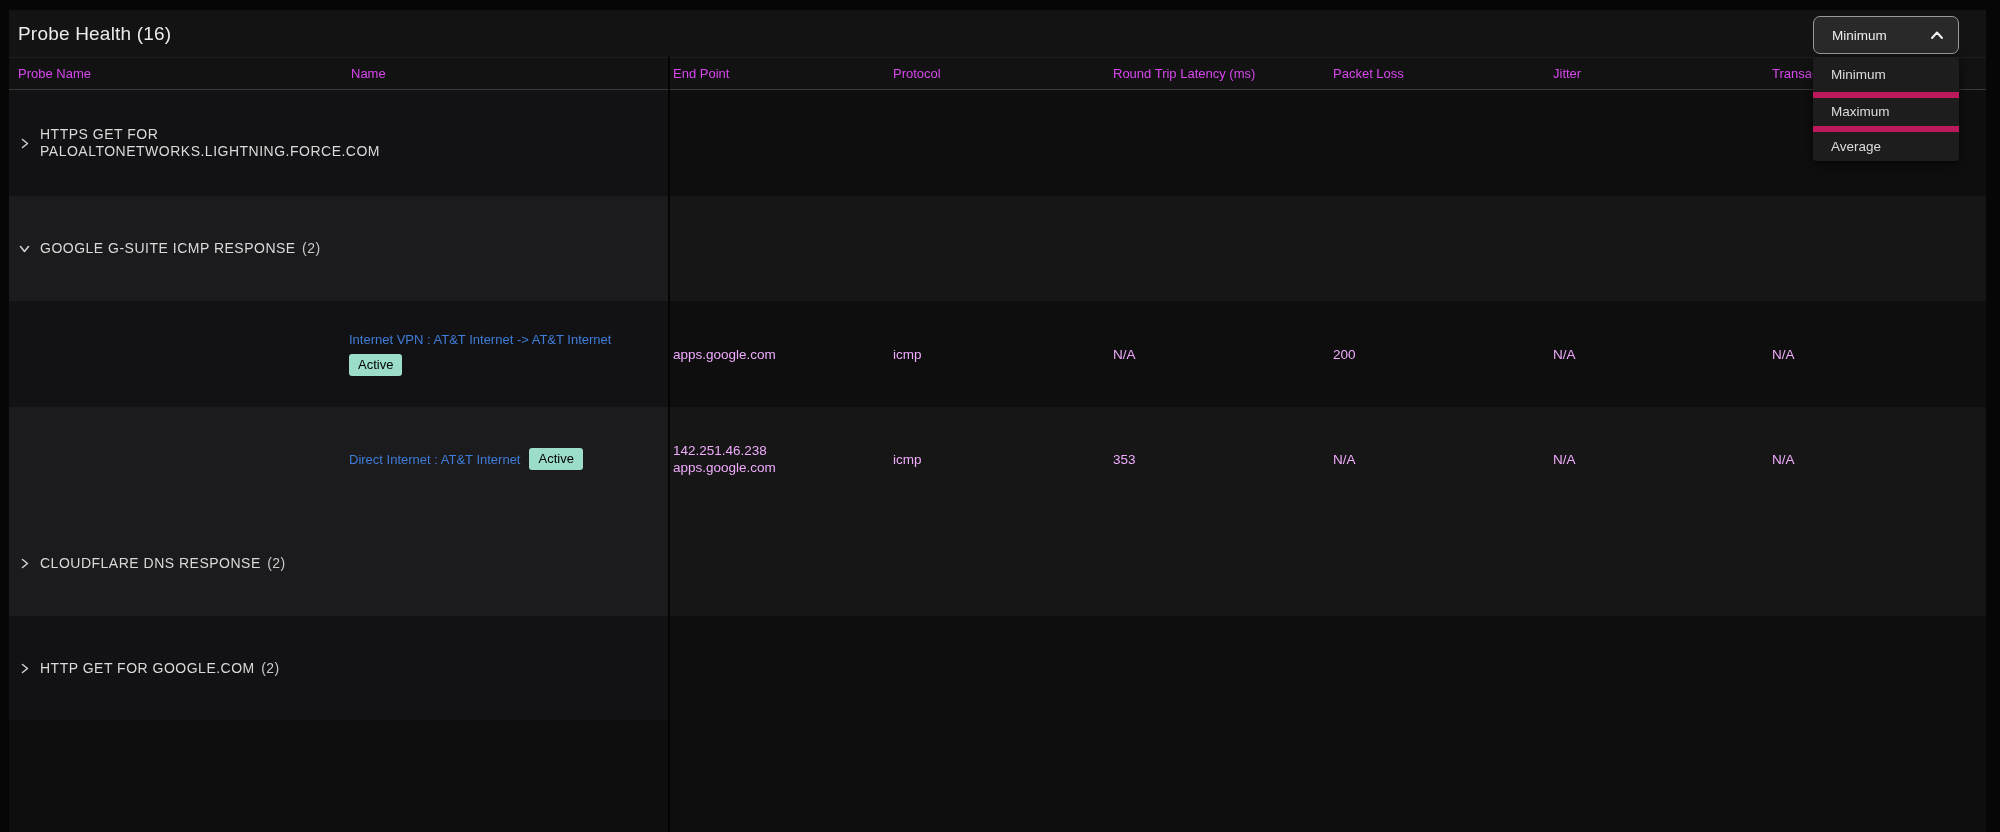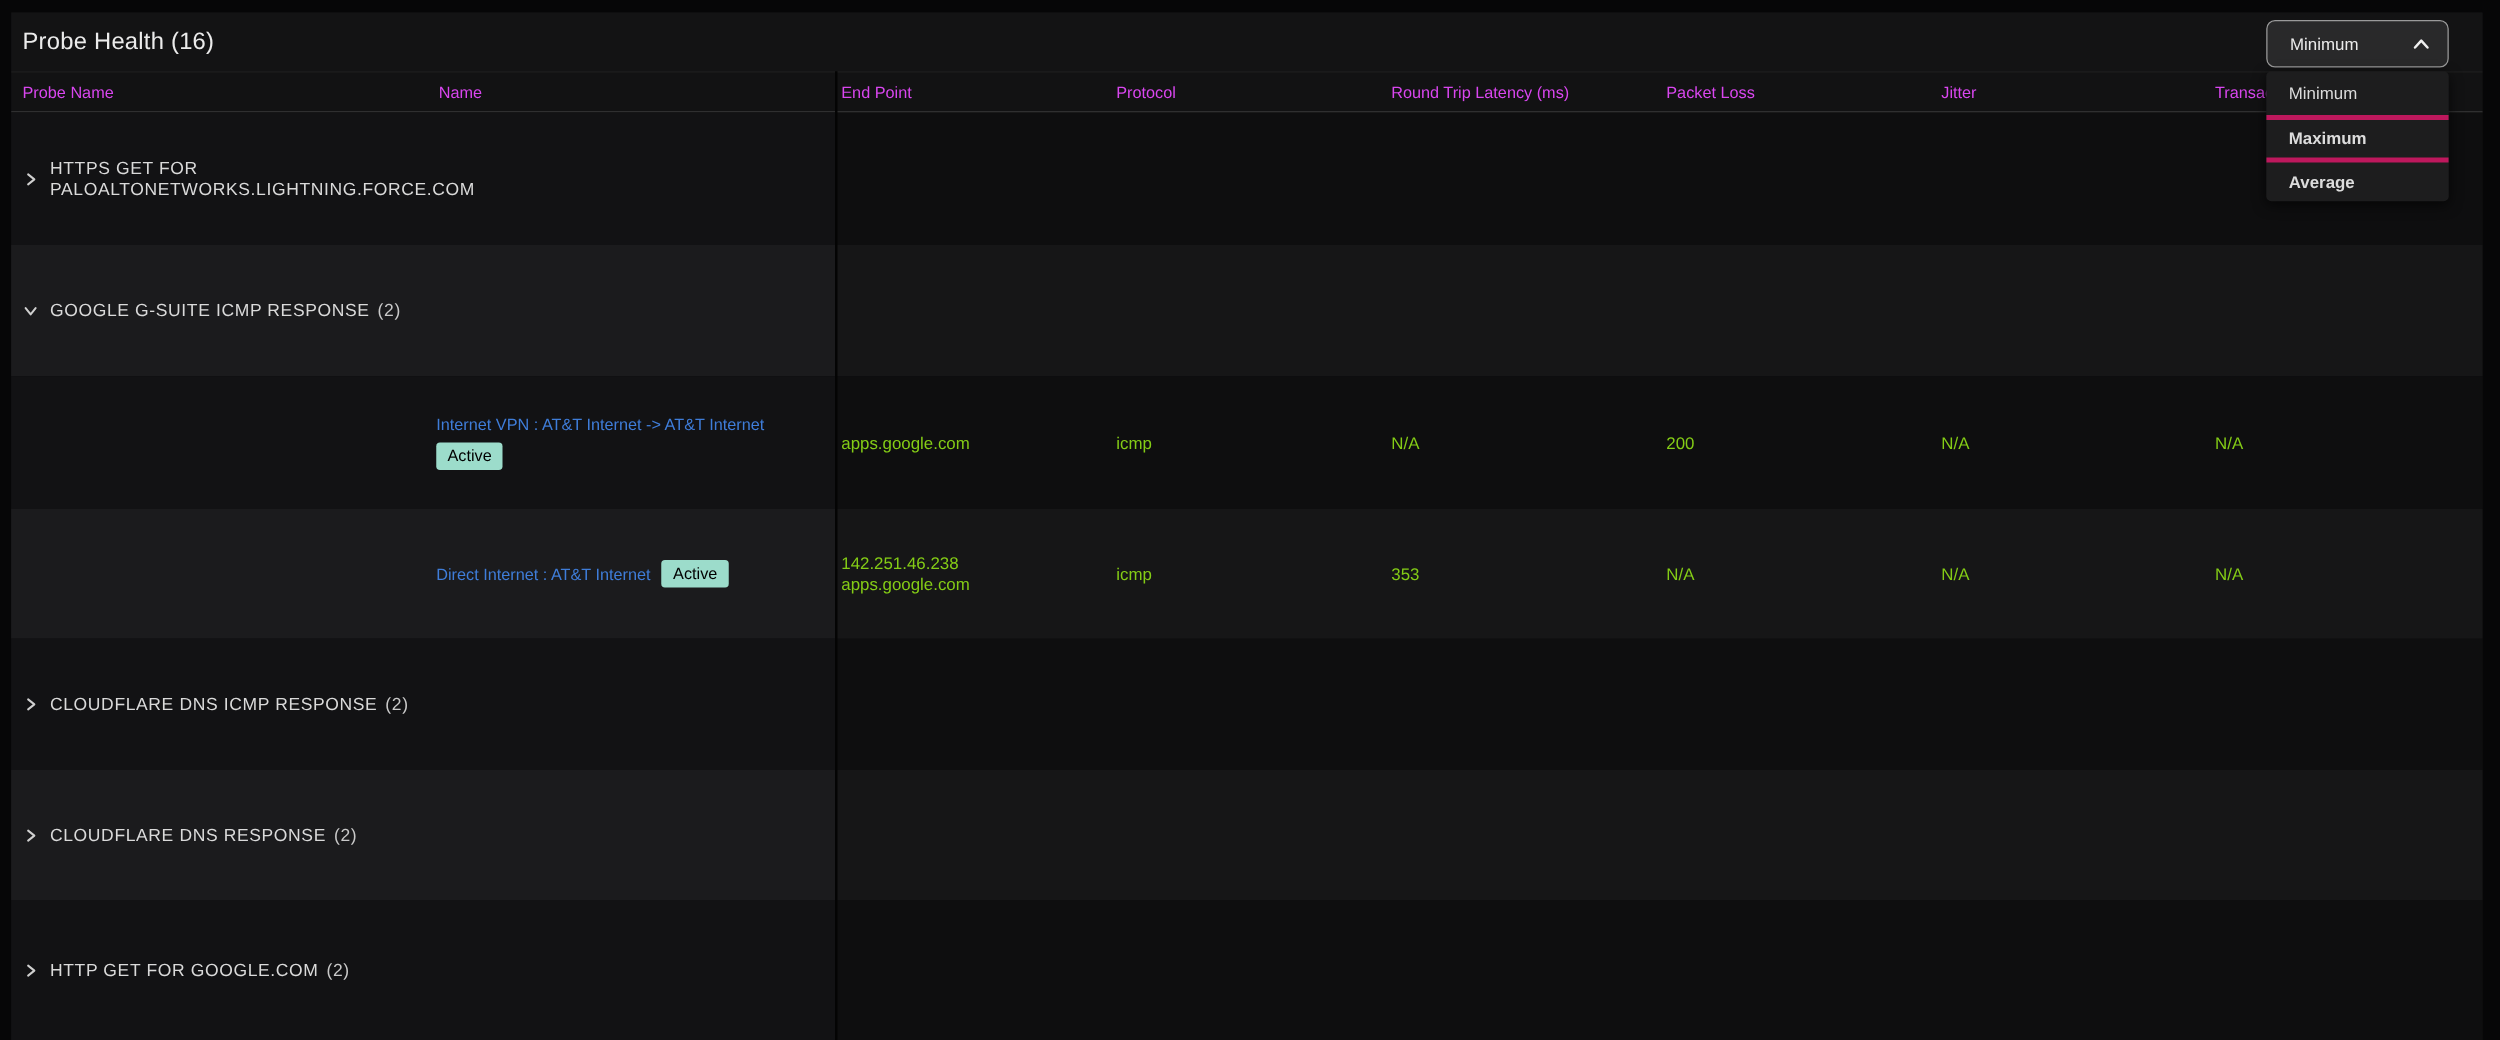--- a/index.html
+++ b/index.html
@@ -40,37 +40,37 @@
   .chev { flex:0 0 auto; display:flex; }
   .chev svg { display:block; }
   .group-title { font-size:14px; font-weight:400; color:#dadada; letter-spacing:.5px; line-height:17px; max-width:302px; }
   .group-count { color:#c9c9c9; font-size:14px; margin-left:2px; }
 
   .cell-name { grid-column:2; display:flex; flex-wrap:wrap; align-items:center; align-content:center;
                column-gap:9px; row-gap:7px; padding:0 8px 0 2px; }
   .path-link { color:#3f7dd9; font-size:13px; white-space:nowrap; cursor:pointer; }
   .status-badge { background:#9cdccb; color:#000000; font-size:13px; padding:3px 9px 4px 9px; border-radius:3px; }
 
-  .cell-val { padding-left:4px; font-size:13.5px; color:#84cc16; line-height:17px; }
+  .cell-val { padding-left:4px; font-size:13.5px; color:#f0abfc; line-height:17px; }
   .cell-val div { min-height:0; }
 
   
   .v-divider { position:absolute; left:659px; top:47px; bottom:0; width:2px; background:#040404; z-index:6; }
 
   
   .dd-button { position:absolute; left:1804px; top:6px; width:146px; height:38px; z-index:20;
                background:#29292a; border:1.5px solid #9a9a9a; border-radius:7px;
                display:flex; align-items:center; padding:0 13px 0 18px; cursor:pointer; }
   .dd-button .dd-label { font-size:13.5px; color:#ececec; }
   .dd-button .dd-caret { margin-left:auto; display:flex; }
   .dd-menu { position:absolute; left:1804px; top:47px; width:146px; z-index:20;
              background:#1d1d1e; border-radius:4px; box-shadow:0 3px 10px rgba(0,0,0,.65); overflow:hidden; }
   .dd-option { height:34.5px; display:flex; align-items:center; padding-left:18px;
                font-size:13.5px; color:#dcdcdc; cursor:pointer; }
-  .dd-option + .dd-option { border-top:4px solid #be185d;font-weight:bold; }
+  .dd-option + .dd-option { border-top:6px solid #be185d; }
 </style>
 </head>
 <body>
 
 <div class="panel">
 
   <div class="title-bar">
     <h1>Probe Health (16)</h1>
   </div>
 
@@ -139,34 +139,20 @@
     <div class="cell-val">
       <div>142.251.46.238</div>
       <div>apps.google.com</div>
     </div>
     <div class="cell-val">icmp</div>
     <div class="cell-val">353</div>
     <div class="cell-val">N/A</div>
     <div class="cell-val">N/A</div>
     <div class="cell-val">N/A</div>
   </div>
-      <div class="row grid dark">
-    <div class="cell-probe">
-      <span class="chev">
-        <svg width="13" height="13" viewBox="0 0 13 13">
-              <polyline points="4.5,2.5 9.5,6.5 4.5,10.5" fill="none" stroke="#cfcfcf" stroke-width="1.6" stroke-linecap="round" stroke-linejoin="round"></polyline>
-            </svg>
-      </span>
-
-      <span class="group-title">
-        <span>CLOUDFLARE DNS ICMP RESPONSE</span>
-        <span class="group-count">(2)</span>
-      </span>
-    </div>
-  </div>
       <div class="row grid light">
     <div class="cell-probe">
       <span class="chev">
         <svg width="13" height="13" viewBox="0 0 13 13">
               <polyline points="4.5,2.5 9.5,6.5 4.5,10.5" fill="none" stroke="#cfcfcf" stroke-width="1.6" stroke-linecap="round" stroke-linejoin="round"></polyline>
             </svg>
       </span>
 
       <span class="group-title">
         <span>CLOUDFLARE DNS RESPONSE</span>

